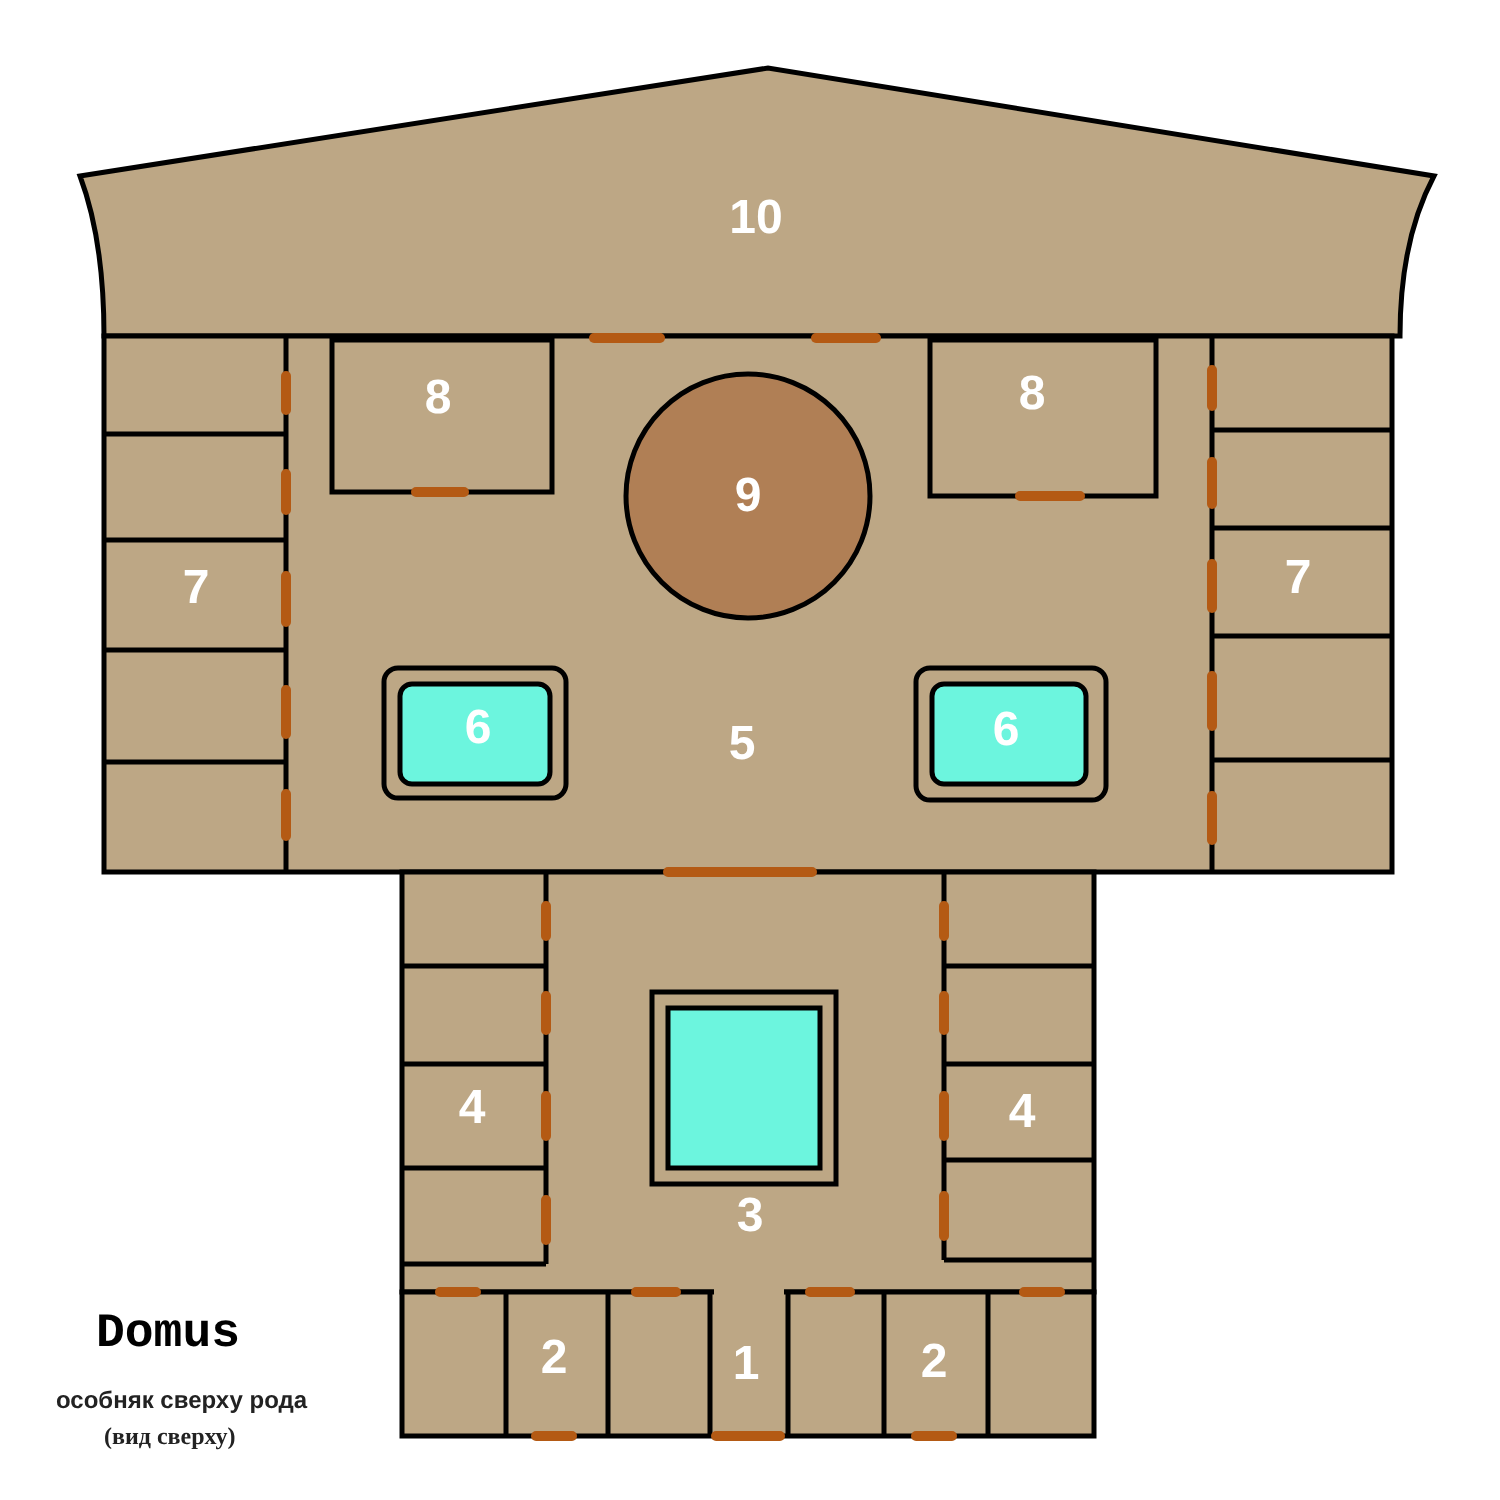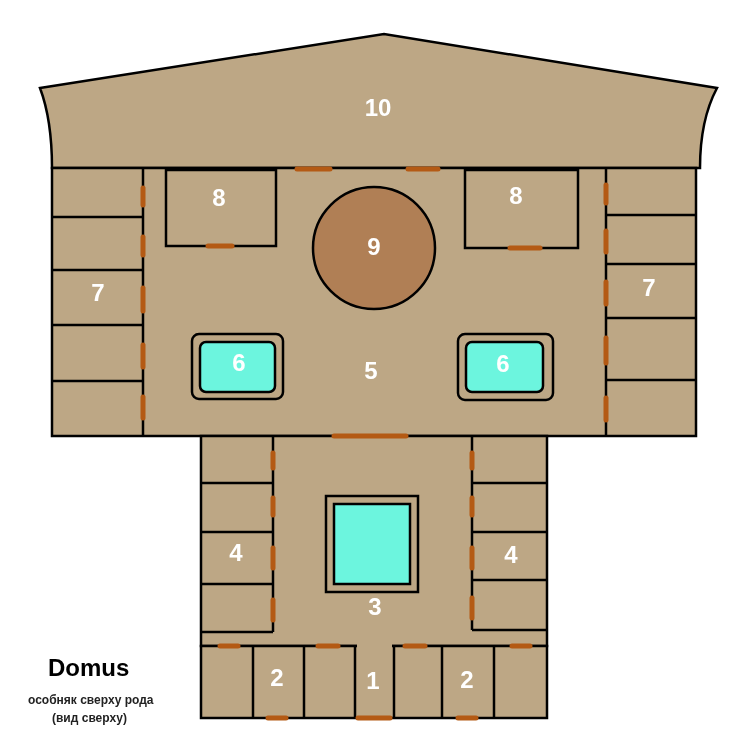--- a/index.html
+++ b/index.html
@@ -2,23 +2,23 @@
 <html><head>
 <meta charset="utf-8">
 <style>
   html, body { margin: 0; padding: 0; background: #ffffff; }
   body { width: 750px; height: 750px; position: relative; overflow: hidden; font-family: "Liberation Sans", sans-serif; }
   svg { position: absolute; left: 0; top: 0; }
   .wall { fill: #bda785; stroke: #000; stroke-width: 2.5; }
   .line { stroke: #000; stroke-width: 2.5; fill: none; }
   .door { stroke: #b45a14; stroke-width: 5; stroke-linecap: round; }
   .num { fill: #ffffff; font-family: "Liberation Sans", sans-serif; font-weight: bold; font-size: 24px; text-anchor: middle; dominant-baseline: middle; }
-  .title { position: absolute; left: 48px; top: 654px; font-size: 24px; font-weight: bold; color: #000; font-family: Liberation Sans, sans-serif; }
+  .title { position: absolute; left: 48px; top: 654px; font-size: 24px; font-weight: bold; color: #000; font-family: Liberation Mono, monospace; }
   .sub1 { position: absolute; left: 28px; top: 693px; font-size: 12px; font-weight: bold; color: #222; font-family: "Liberation Sans", sans-serif; }
-  .sub2 { position: absolute; left: 52px; top: 711px; font-size: 12px; font-weight: bold; color: #222; font-family: Liberation Sans, sans-serif; }
+  .sub2 { position: absolute; left: 52px; top: 711px; font-size: 12px; font-weight: bold; color: #222; font-family: Liberation Serif, serif; }
 </style>
 </head>
 <body>
 
 <svg width="750" height="750" viewBox="0 0 750 750">
 
   <path class="wall" d="M40,88 L384,34 L717,88 Q700,120 700,168 L52,168 Q52,120 40,88 Z"></path>
 
   <rect class="wall" x="52" y="168" width="644" height="268"></rect>
 

